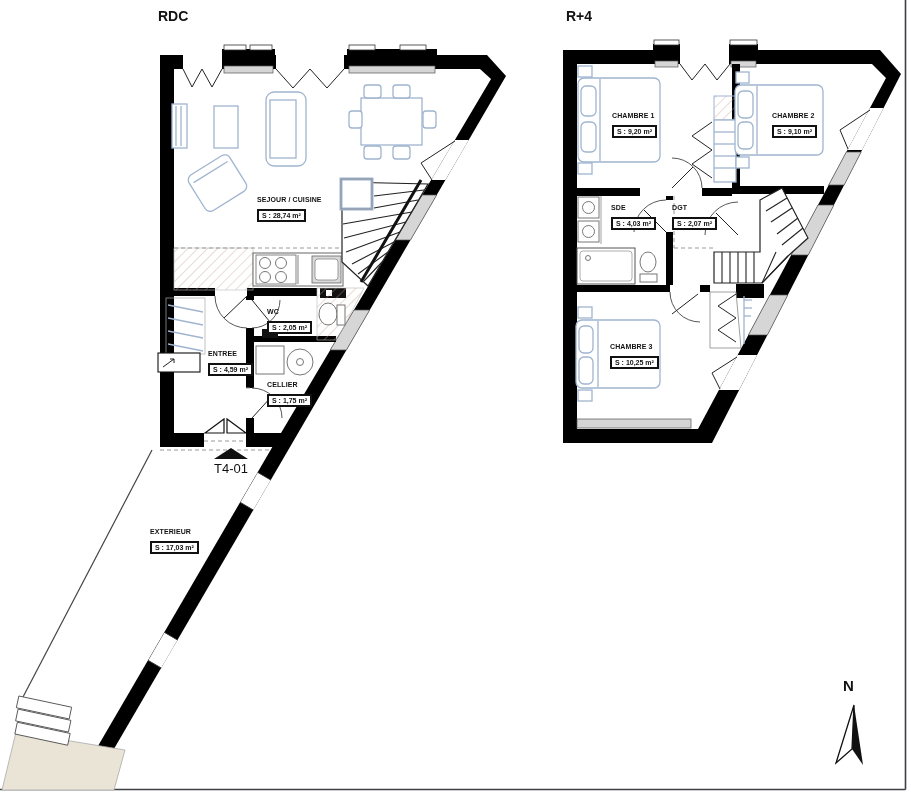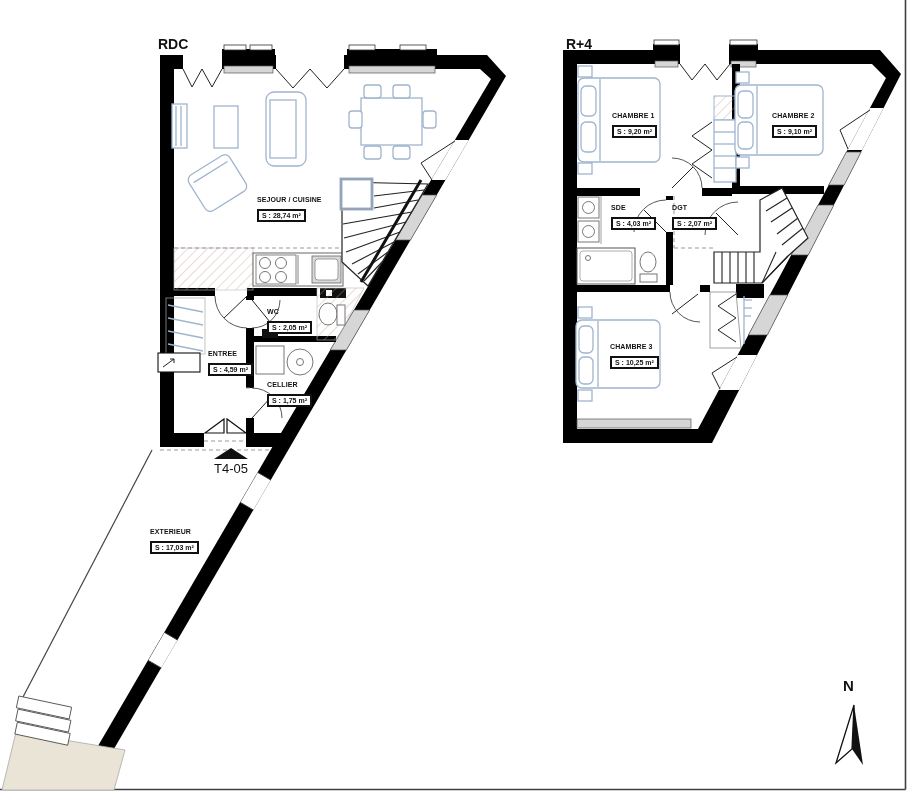--- a/index.html
+++ b/index.html
@@ -3,21 +3,21 @@
 <meta charset="utf-8">
 <style>
   :root{
     --wall:#000000; --furniture:#9fb4cf; --hatch:#c79d8d; --window_fill:#d6d6d6;
     --terrace:#e9e4d6; --line:#333333; --border:#3f3f46;
   }
   html,body{margin:0;padding:0;background:#fff;}
   .canvas{position:relative;width:911px;height:795px;background:#fff;overflow:hidden;
           font-family:"Liberation Sans",sans-serif;}
   .canvas svg{position:absolute;left:0;top:0;}
-  .plan-title{position:absolute;font-weight:bold;font-size:14px;color:#111;white-space:nowrap;margin-top:28px;}
+  .plan-title{position:absolute;font-weight:bold;font-size:14px;color:#111;white-space:nowrap;}
   .room-label{position:absolute;color:#111;z-index:5;}
   .room-name{font-size:7px;font-weight:bold;white-space:nowrap;margin-bottom:1px;letter-spacing:.1px;}
   .room-area{display:inline-block;border:2px solid #111;background:#fff;font-size:7px;
              font-weight:bold;padding:1px 3px 1px 3px;white-space:nowrap;}
   .unit-label{position:absolute;left:203px;top:461px;width:56px;text-align:center;
               font-size:13px;color:#111;}
   .north-label{position:absolute;left:843px;top:677px;font-weight:bold;font-size:15px;color:#111;}
   
   .wall{fill:var(--wall);}
   .thinln{stroke:var(--line);stroke-width:1;fill:none;}
@@ -360,16 +360,16 @@
 </div>
 <div class="room-label" style="left:672px;top:204px">
   <div class="room-name">DGT</div>
   <div class="room-area">S : 2,07 m²</div>
 </div>
 <div class="room-label" style="left:610px;top:343px">
   <div class="room-name">CHAMBRE 3</div>
   <div class="room-area">S : 10,25 m²</div>
 </div>
 
-<div class="unit-label">T4-05</div>
+<div class="unit-label">T4-01</div>
 <div class="north-label">N</div>
 
 </div>
 
 </body></html>

